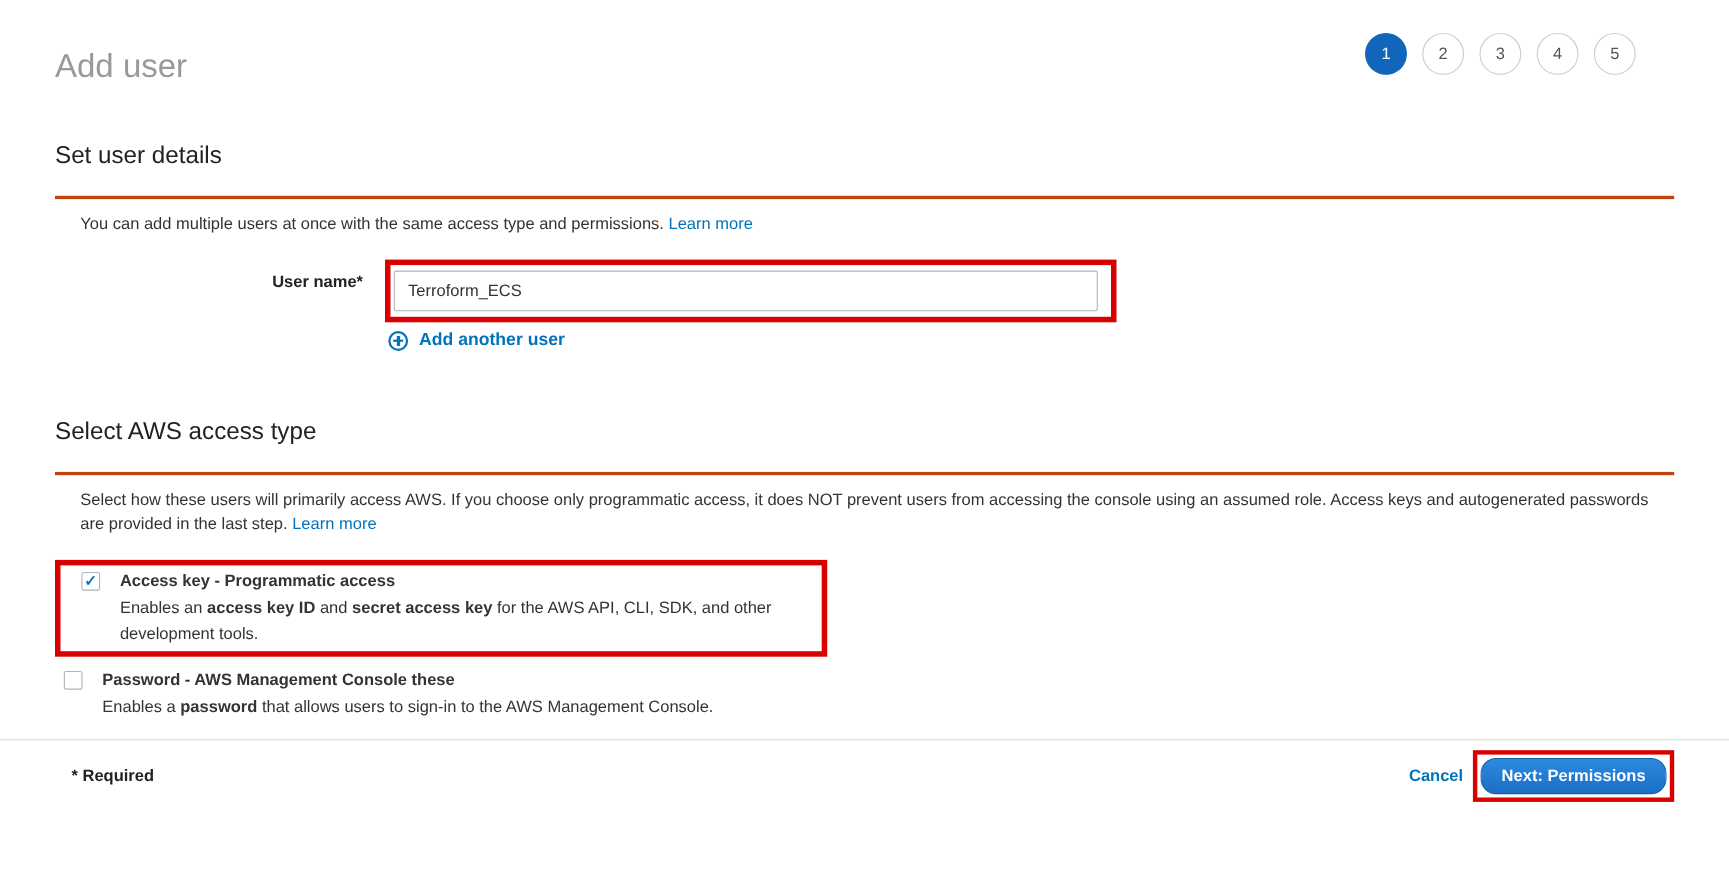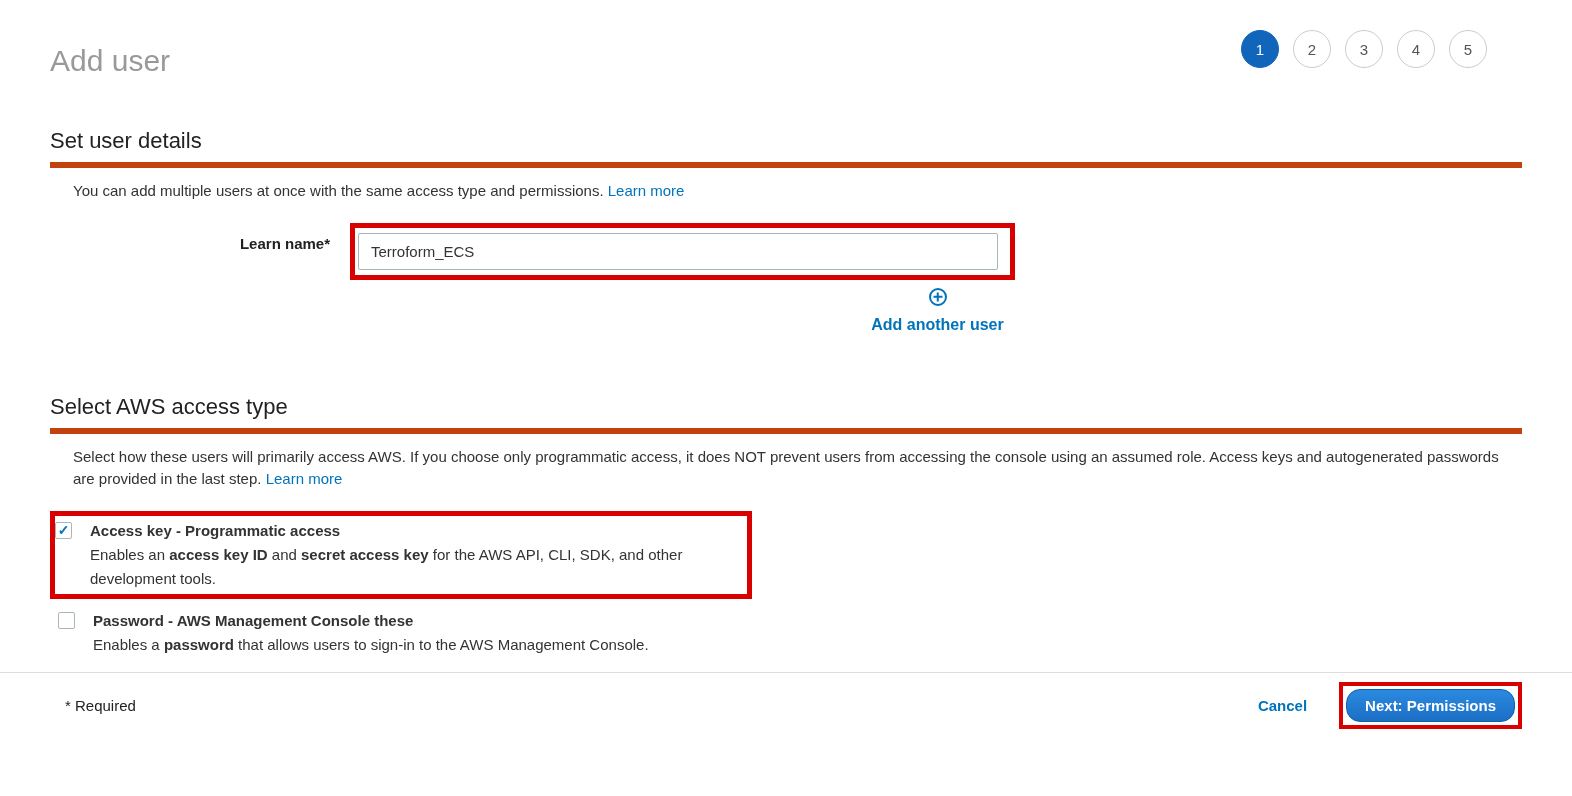--- a/index.html
+++ b/index.html
@@ -47,22 +47,22 @@
       color: #fff;
       border-color: #1166bb;
     }
     .section {
       margin-top: 50px;
     }
     .section-title {
       font-size: 22px;
       color: #222;
       font-weight: 400;
-      padding-bottom: 8px;
-      border-bottom: 6px solid #c2410c;
+      padding-bottom: 24px;
+      border-bottom: 3px solid #c2410c;
     }
     .section-desc {
       margin-top: 12px;
       font-size: 15px;
       color: #333;
       line-height: 1.5;
       margin-left: 23px;
     }
     .link {
       color: #0073bb;
@@ -104,21 +104,20 @@
     .add-user-link {
       display: flex;
       align-items: center;
       gap: 10px;
       margin-top: 8px;
       margin-left: 3px;
       color: #0073bb;
       font-weight: 700;
       font-size: 16px;
       cursor: pointer;
-      flex-direction: column;
     }
     .plus-icon {
       width: 18px;
       height: 18px;
       border: 2.5px solid #0073bb;
       border-radius: 50%;
       position: relative;
       display: inline-block;
     }
     .plus-icon::before, .plus-icon::after {
@@ -138,21 +137,21 @@
       height: 9px;
       top: 50%;
       left: 50%;
       transform: translate(-50%, -50%);
     }
 
     .cred-highlight-wrap {
       border: 5px solid #d90000;
       display: inline-block;
       width: 702px;
-      padding: 3px 10px 3px 0;
+      padding: 3px 10px 3px 19px;
     }
     .cred-option {
       display: flex;
       align-items: flex-start;
       gap: 18px;
     }
     .cred-option.plain {
       margin-left: 8px;
       margin-top: 10px;
     }
@@ -189,27 +188,27 @@
       right: 0;
       border-top: 1px solid #ddd;
       display: flex;
       align-items: center;
       justify-content: space-between;
       padding: 8px 50px 0 65px;
       height: 58px;
     }
     .required-note {
       font-size: 15px;
-      font-weight: 400;
+      font-weight: 700;
       color: #222;
     }
     .footer-actions {
       display: flex;
       align-items: center;
-      gap: 32px;
+      gap: 9px;
     }
     .cancel-link {
       color: #0073bb;
       font-weight: 700;
       font-size: 15px;
       cursor: pointer;
     }
     .next-highlight-wrap {
       border: 4px solid #d90000;
       padding: 3px;
@@ -241,21 +240,21 @@
     </div>
   </div>
 
   <div class="section">
     <h2 class="section-title">Set user details</h2>
     <p class="section-desc">
       <span>You can add multiple users at once with the same access type and permissions. </span><a href="#" class="link">Learn more</a>
     </p>
     <div class="form-area">
       <div class="form-row">
-        <div class="form-label">Learn name*</div>
+        <div class="form-label">User name*</div>
         <div class="form-field-col">
           <div class="input-highlight-wrap">
             <input type="text" class="text-input" value="Terroform_ECS" style="">
           </div>
           <div class="add-user-link">
             <span class="plus-icon"></span>
             <span>Add another user</span>
           </div>
         </div>
       </div>

